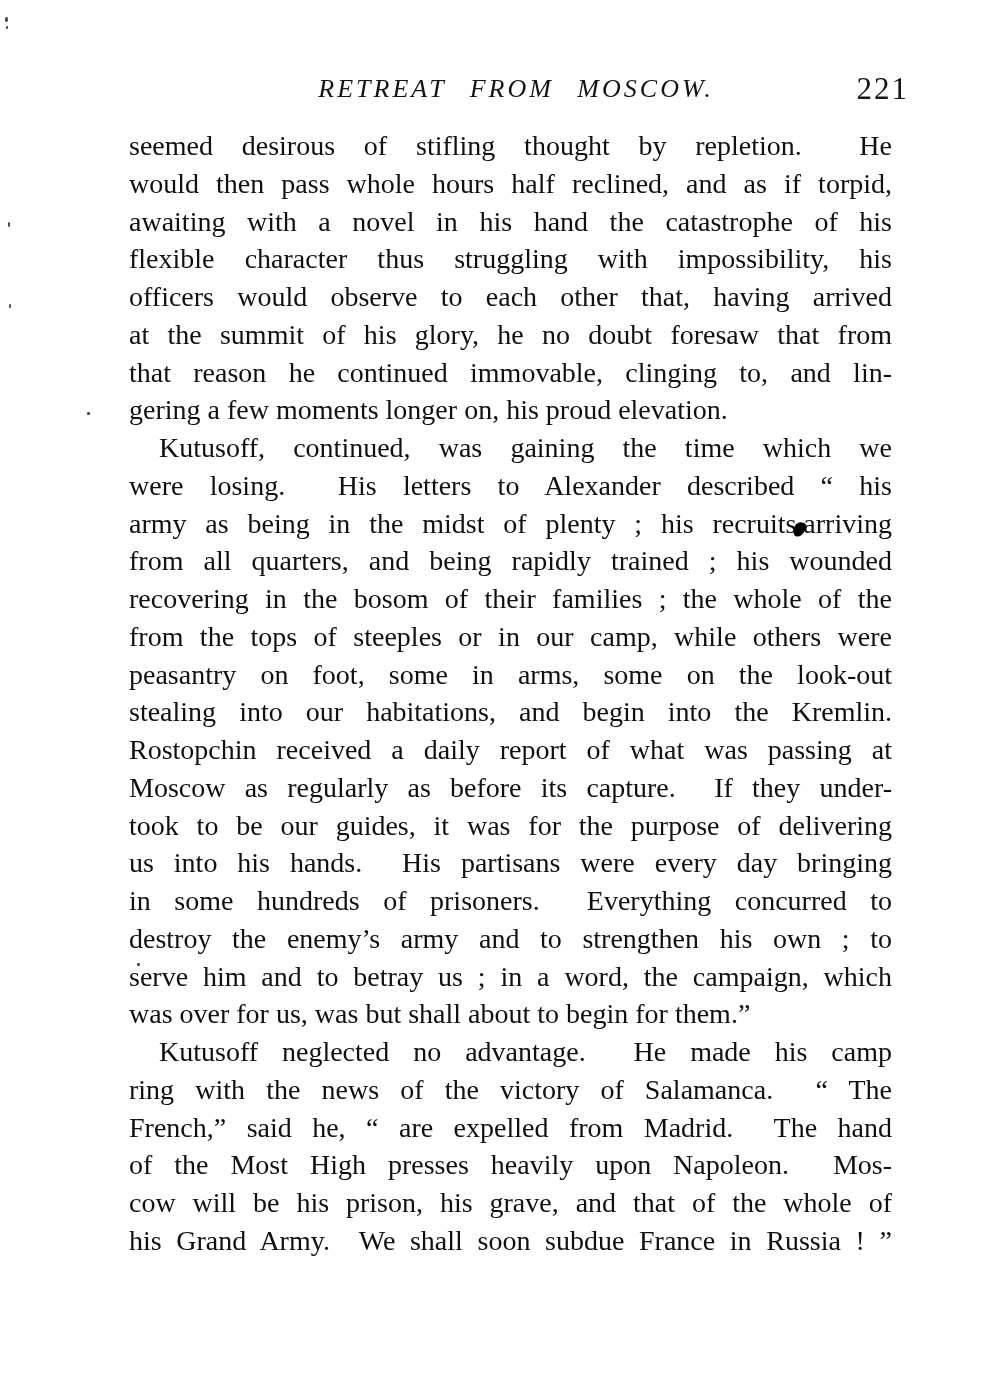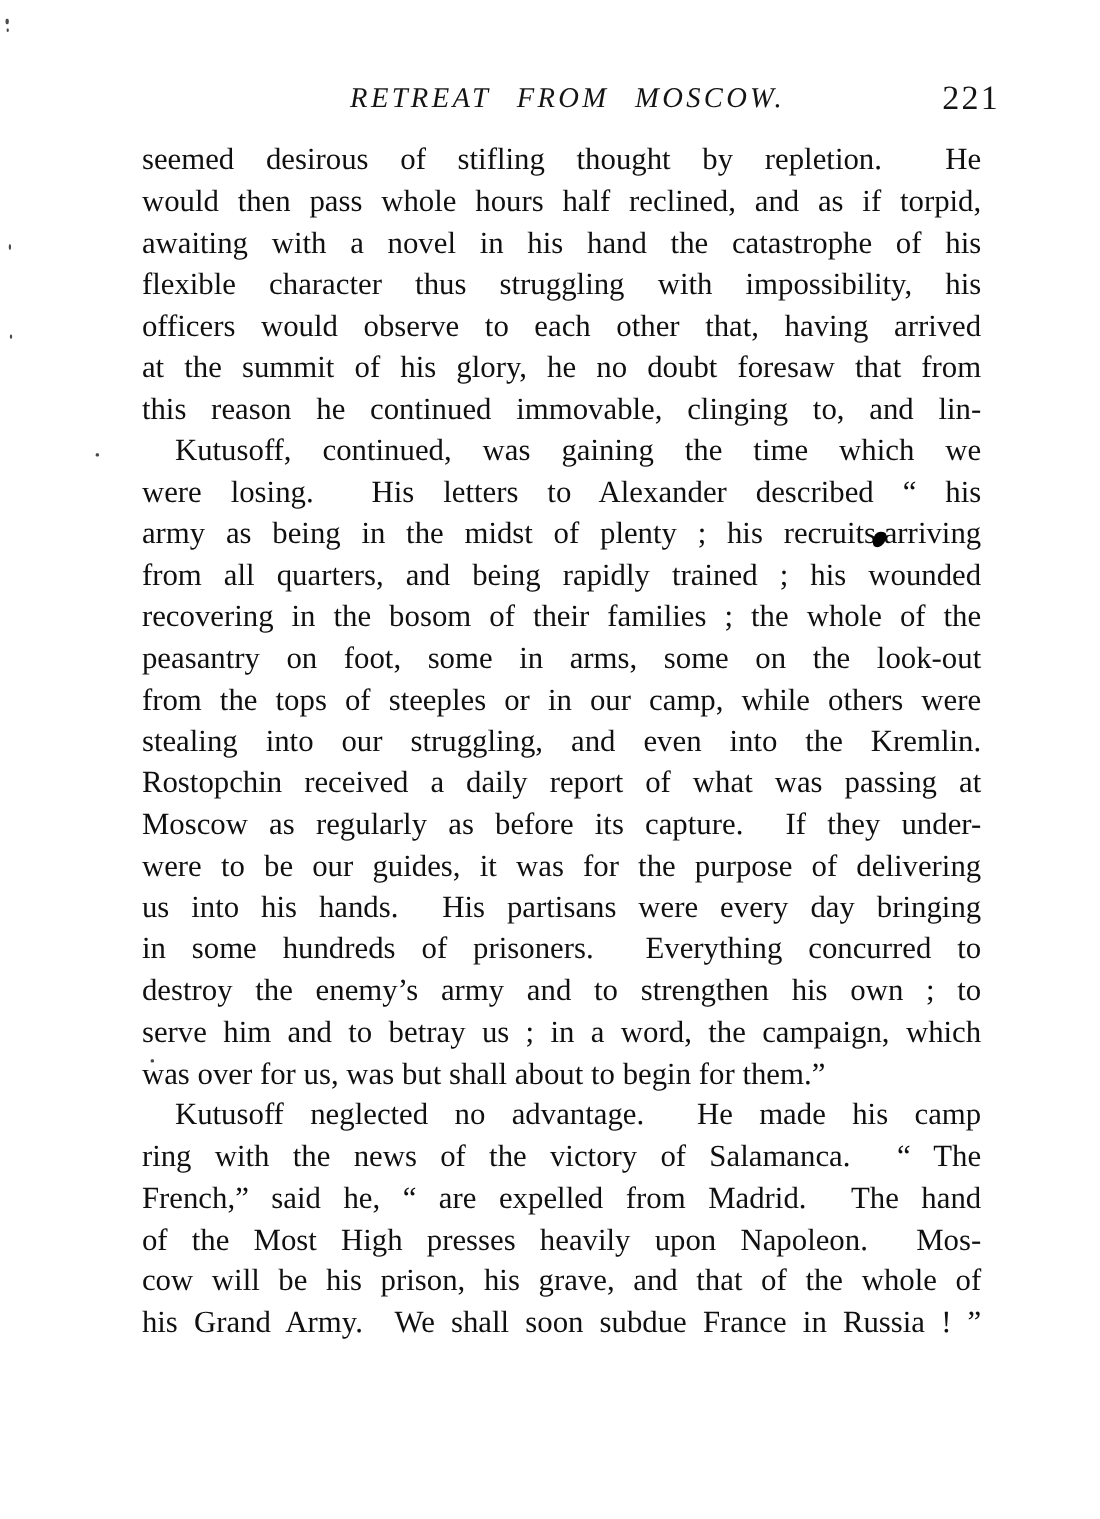--- a/index.html
+++ b/index.html
@@ -95,34 +95,35 @@
   </div>
 
   <div class="body-block">
       <div class="para">
         <div class="line just">seemed desirous of stifling thought by repletion.&nbsp; He</div>
         <div class="line just">would then pass whole hours half reclined, and as if torpid,</div>
         <div class="line just">awaiting with a novel in his hand the catastrophe of his</div>
         <div class="line just">flexible character thus struggling with impossibility, his</div>
         <div class="line just">officers would observe to each other that, having arrived</div>
         <div class="line just">at the summit of his glory, he no doubt foresaw that from</div>
-        <div class="line just">this reason he continued immovable, clinging to, and lin-</div>
+        <div class="line just">that reason he continued immovable, clinging to, and lin-</div>
+        <div class="line">gering a few moments longer on, his proud elevation.</div>
       </div>
       <div class="para">
         <div class="line just indent">Kutusoff, continued, was gaining the time which we</div>
         <div class="line just">were losing.&nbsp; His letters to Alexander described “ his</div>
         <div class="line just">army as being in the midst of plenty ; his recruits<span class="ink-blot"></span>arriving</div>
         <div class="line just">from all quarters, and being rapidly trained ; his wounded</div>
         <div class="line just">recovering in the bosom of their families ; the whole of the</div>
+        <div class="line just">from the tops of steeples or in our camp, while others were</div>
         <div class="line just">peasantry on foot, some in arms, some on the look-out</div>
-        <div class="line just">from the tops of steeples or in our camp, while others were</div>
-        <div class="line just">stealing into our struggling, and even into the Kremlin.</div>
+        <div class="line just">stealing into our habitations, and begin into the Kremlin.</div>
         <div class="line just">Rostopchin received a daily report of what was passing at</div>
         <div class="line just">Moscow as regularly as before its capture.&nbsp; If they under-</div>
-        <div class="line just">were to be our guides, it was for the purpose of delivering</div>
+        <div class="line just">took to be our guides, it was for the purpose of delivering</div>
         <div class="line just">us into his hands.&nbsp; His partisans were every day bringing</div>
         <div class="line just">in some hundreds of prisoners.&nbsp; Everything concurred to</div>
         <div class="line just">destroy the enemy’s army and to strengthen his own ; to</div>
         <div class="line just">serve him and to betray us ; in a word, the campaign, which</div>
         <div class="line">was over for us, was but shall about to begin for them.”</div>
       </div>
       <div class="para">
         <div class="line just indent">Kutusoff neglected no advantage.&nbsp; He made his camp</div>
         <div class="line just">ring with the news of the victory of Salamanca.&nbsp; “ The</div>
         <div class="line just">French,” said he, “ are expelled from Madrid.&nbsp; The hand</div>

